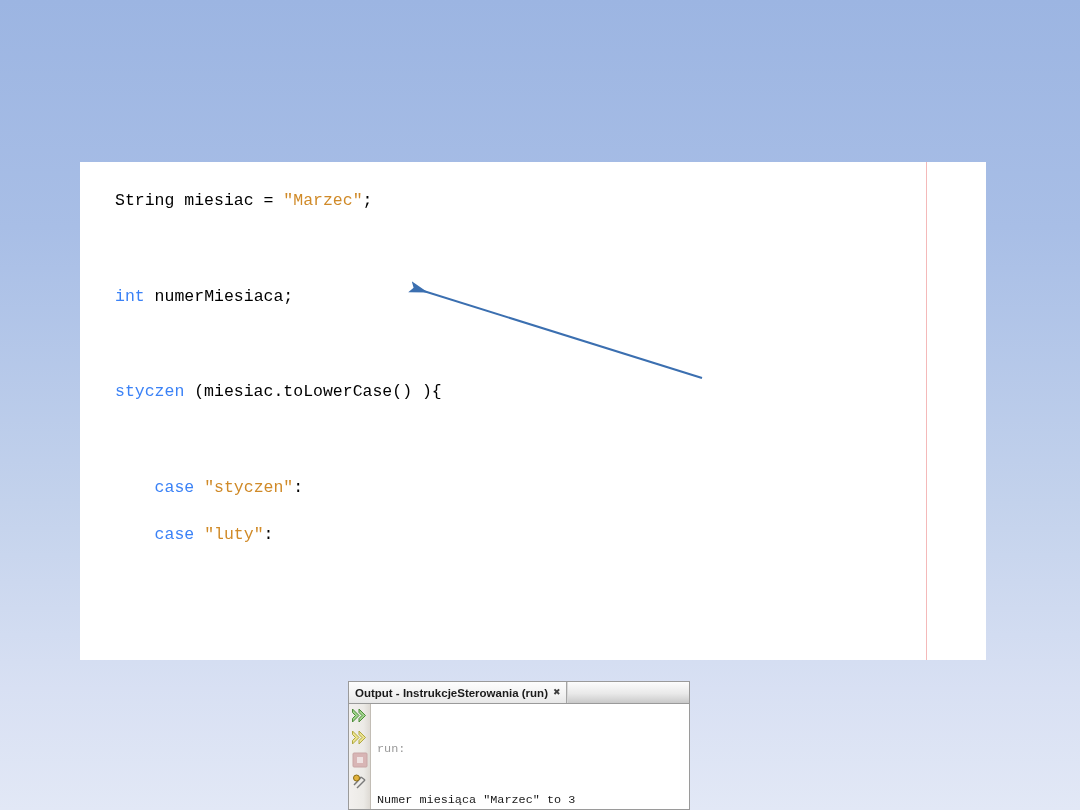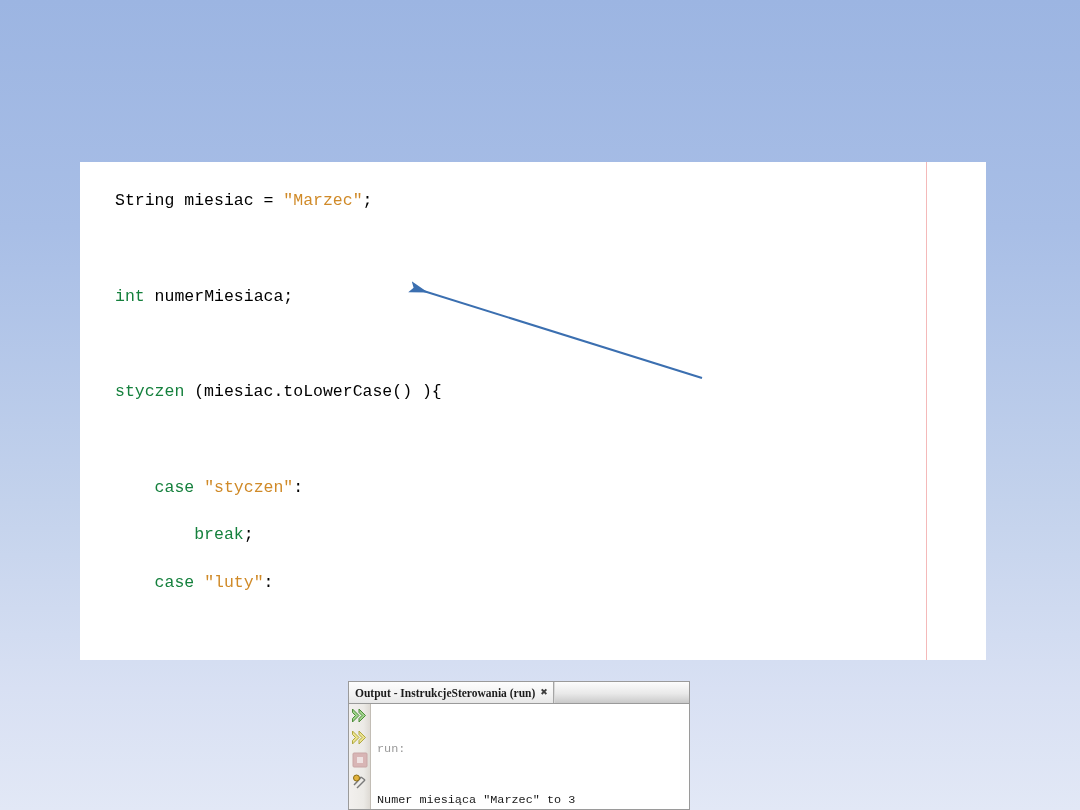--- a/index.html
+++ b/index.html
@@ -45,21 +45,21 @@
     left: 35px;
     top: 3px;
     font-family: "Liberation Mono", "DejaVu Sans Mono", monospace;
     font-size: 16.5px;
     line-height: 23.9px;
     color: #000000;
     white-space: pre;
     letter-spacing: 0px;
   }
   .ln { display: block; height: 23.9px; }
-  .kw  { color: #15803d; }
+  .kw  { color: #3b82f6; }
   .str { color: #d08a28; }
 
   
   #arrow-annotation {
     position: absolute;
     left: 400px;
     top: 275px;
     width: 320px;
     height: 115px;
     pointer-events: none;
@@ -87,21 +87,21 @@
   }
   #output-tab {
     display: flex;
     align-items: center;
     gap: 5px;
     padding: 0 5px 0 6px;
     background: linear-gradient(to bottom, #fdfdfd 0%, #f2f2f2 60%, #e7e7e7 100%);
     border-right: 1px solid #a5a5a5;
   }
   #output-tab-label {
-    font-family: Liberation Serif, serif;
+    font-family: Liberation Sans, sans-serif;
     font-size: 11.5px;
     font-weight: bold;
     color: #1b1b1b;
     white-space: nowrap;
   }
   #output-tab-close {
     font-size: 9px;
     color: #3d3d3d;
     line-height: 1;
     font-family: "DejaVu Sans", sans-serif;
@@ -155,21 +155,20 @@
   <div id="code-panel">
     <div id="right-margin-line"></div>
     <div id="code-text">
 <span class="ln">String miesiac = <span class="str">"Marzec"</span>;</span>
 <span class="ln"> </span>
 <span class="ln"><span class="kw">int</span> numerMiesiaca;</span>
 <span class="ln"> </span>
 <span class="ln"><span class="kw">styczen</span> (miesiac.toLowerCase() ){</span>
 <span class="ln"> </span>
 <span class="ln">    <span class="kw">case</span> <span class="str">"styczen"</span>:</span>
-<span class="ln">        <span class="kw">break</span>;</span>
 <span class="ln">    <span class="kw">case</span> <span class="str">"luty"</span>:</span>
 
 
 
 
 
 
 
 
 

